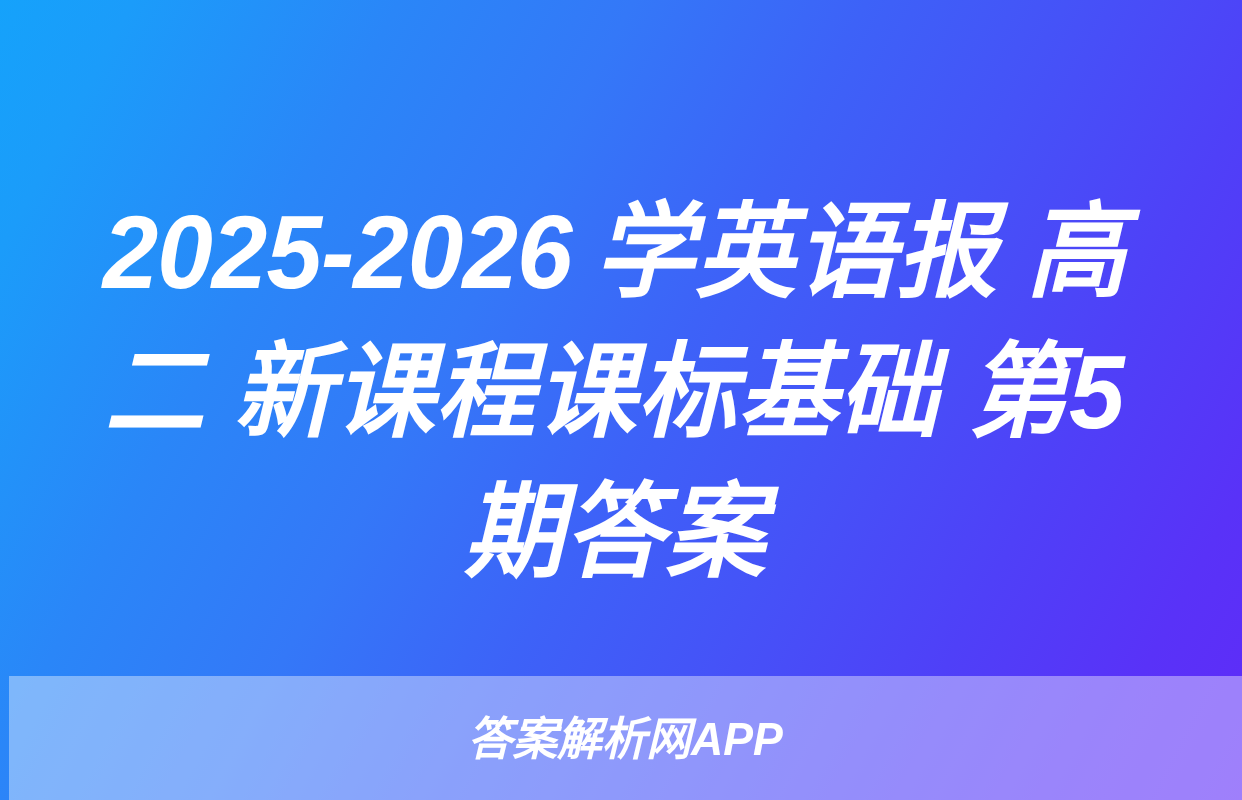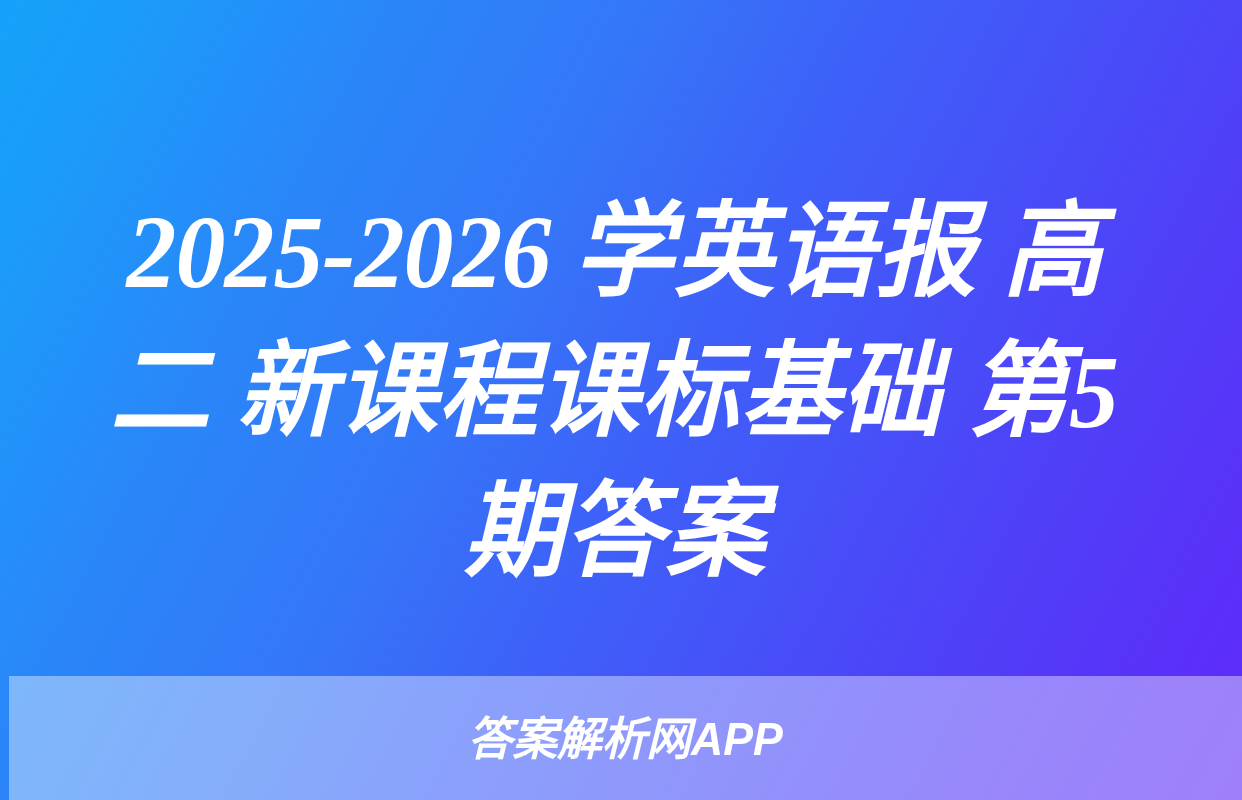--- a/index.html
+++ b/index.html
@@ -32,21 +32,20 @@
 
   
   .title-block {
     position: absolute;
     left: 0;
     right: 12px;
     top: 182px;
     padding: 0 46px;
     box-sizing: border-box;
     text-align: center;
-    font-family: Liberation Serif, serif;
   }
 
   .title-line {
     display: block;
     color: #ffffff;
     font-size: 104px;
     line-height: 140px;
     font-weight: 700;
     font-style: italic;
     letter-spacing: 1px;

